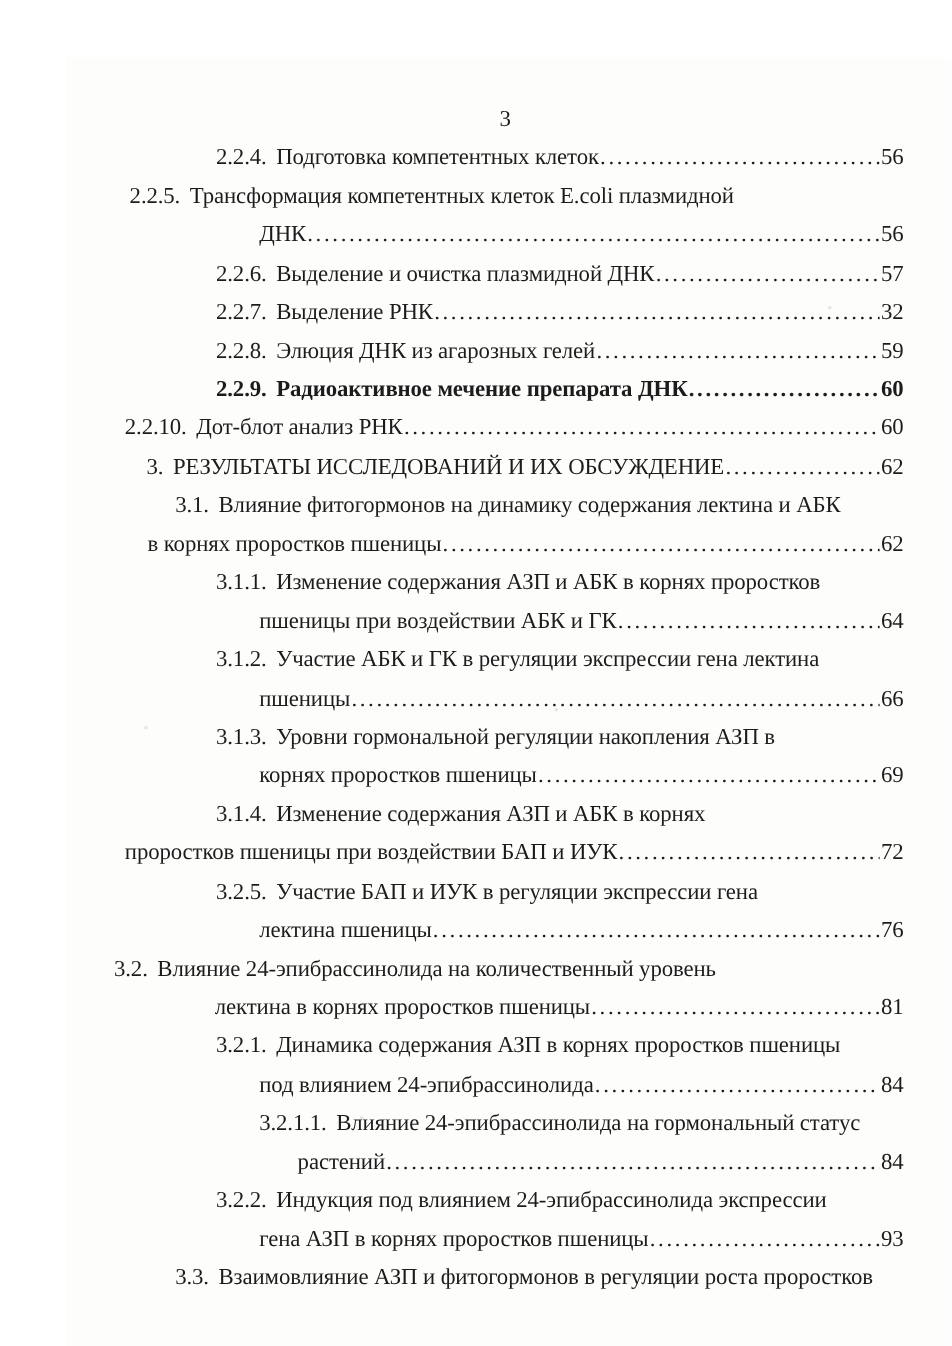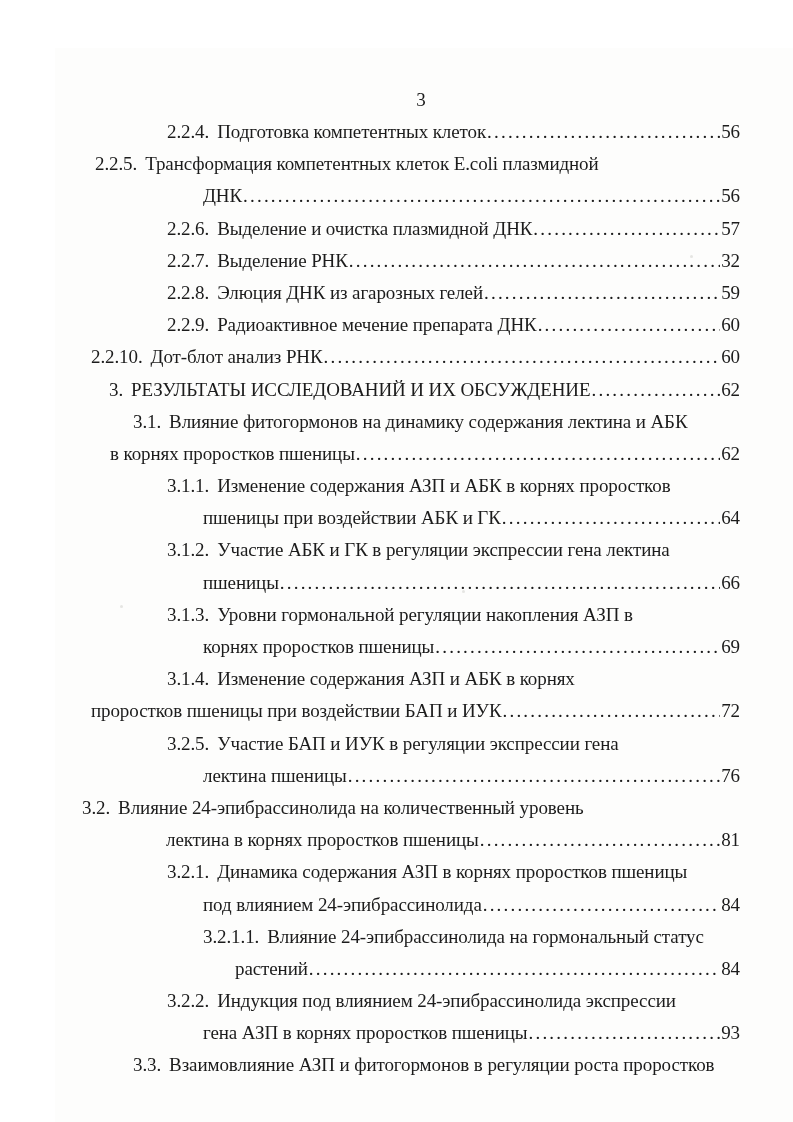--- a/index.html
+++ b/index.html
@@ -39,21 +39,21 @@
     left: 105px;
     width: 632px;
     height: 24px;
     line-height: 24px;
     text-align: center;
     font-size: 19px;
   }
   .toc {
     position: absolute;
     top: 116px;
-    left: 3px;
+    left: 16px;
     width: 737px;
     box-sizing: border-box;
     font-size: 19px;
     letter-spacing: -0.1px;
   }
   .line {
     display: flex;
     align-items: baseline;
     height: 32.2px;
     line-height: 32.2px;
@@ -122,21 +122,21 @@
         <span class="txt">Выделение РНК</span>
         <span class="leader">..........................................................................................................................................................</span>
         <span class="pg">32</span>
       </div>
       <div class="line" style="padding-left: 164px;">
         <span class="num">2.2.8.</span>
         <span class="txt">Элюция ДНК из агарозных гелей</span>
         <span class="leader">..........................................................................................................................................................</span>
         <span class="pg">59</span>
       </div>
-      <div class="line" style="padding-left: 164px;">
+      <div class="line" style="padding-left: 164px; font-weight: bold;">
         <span class="num">2.2.9.</span>
         <span class="txt">Радиоактивное мечение препарата ДНК</span>
         <span class="leader">..........................................................................................................................................................</span>
         <span class="pg">60</span>
       </div>
       <div class="line" style="padding-left: 88px;">
         <span class="num">2.2.10.</span>
         <span class="txt">Дот-блот анализ РНК</span>
         <span class="leader">..........................................................................................................................................................</span>
         <span class="pg">60</span>

